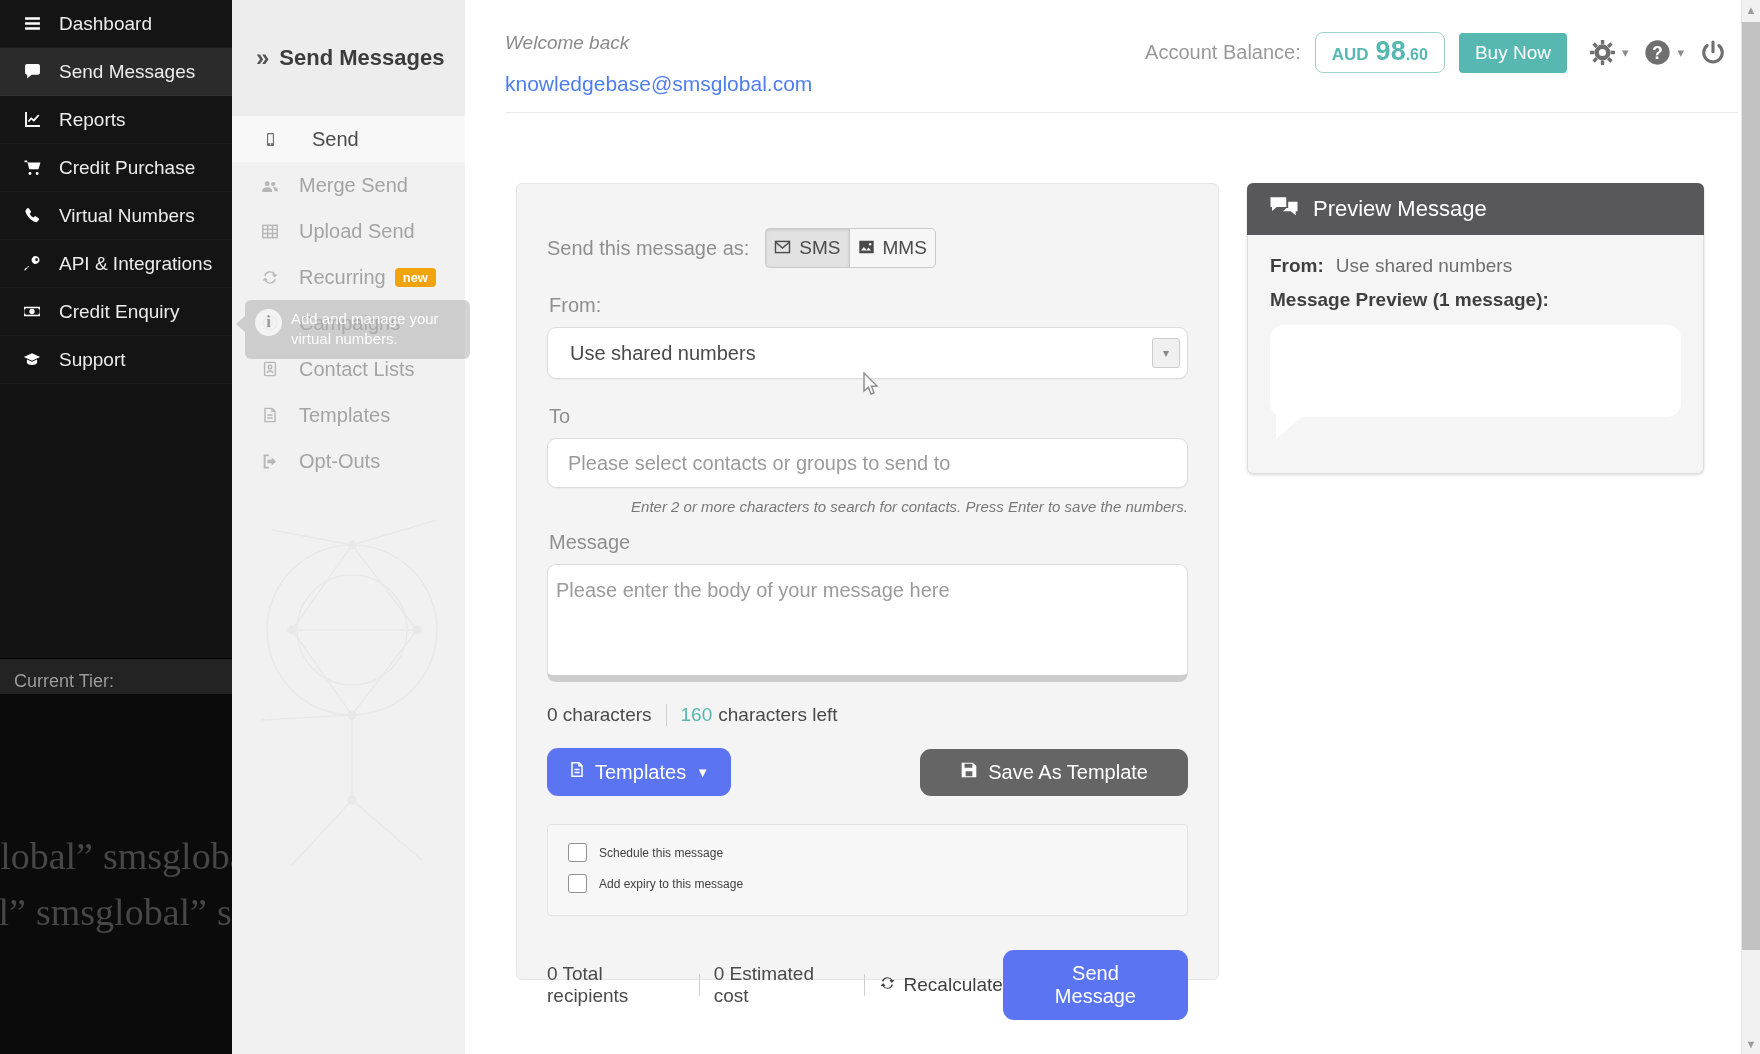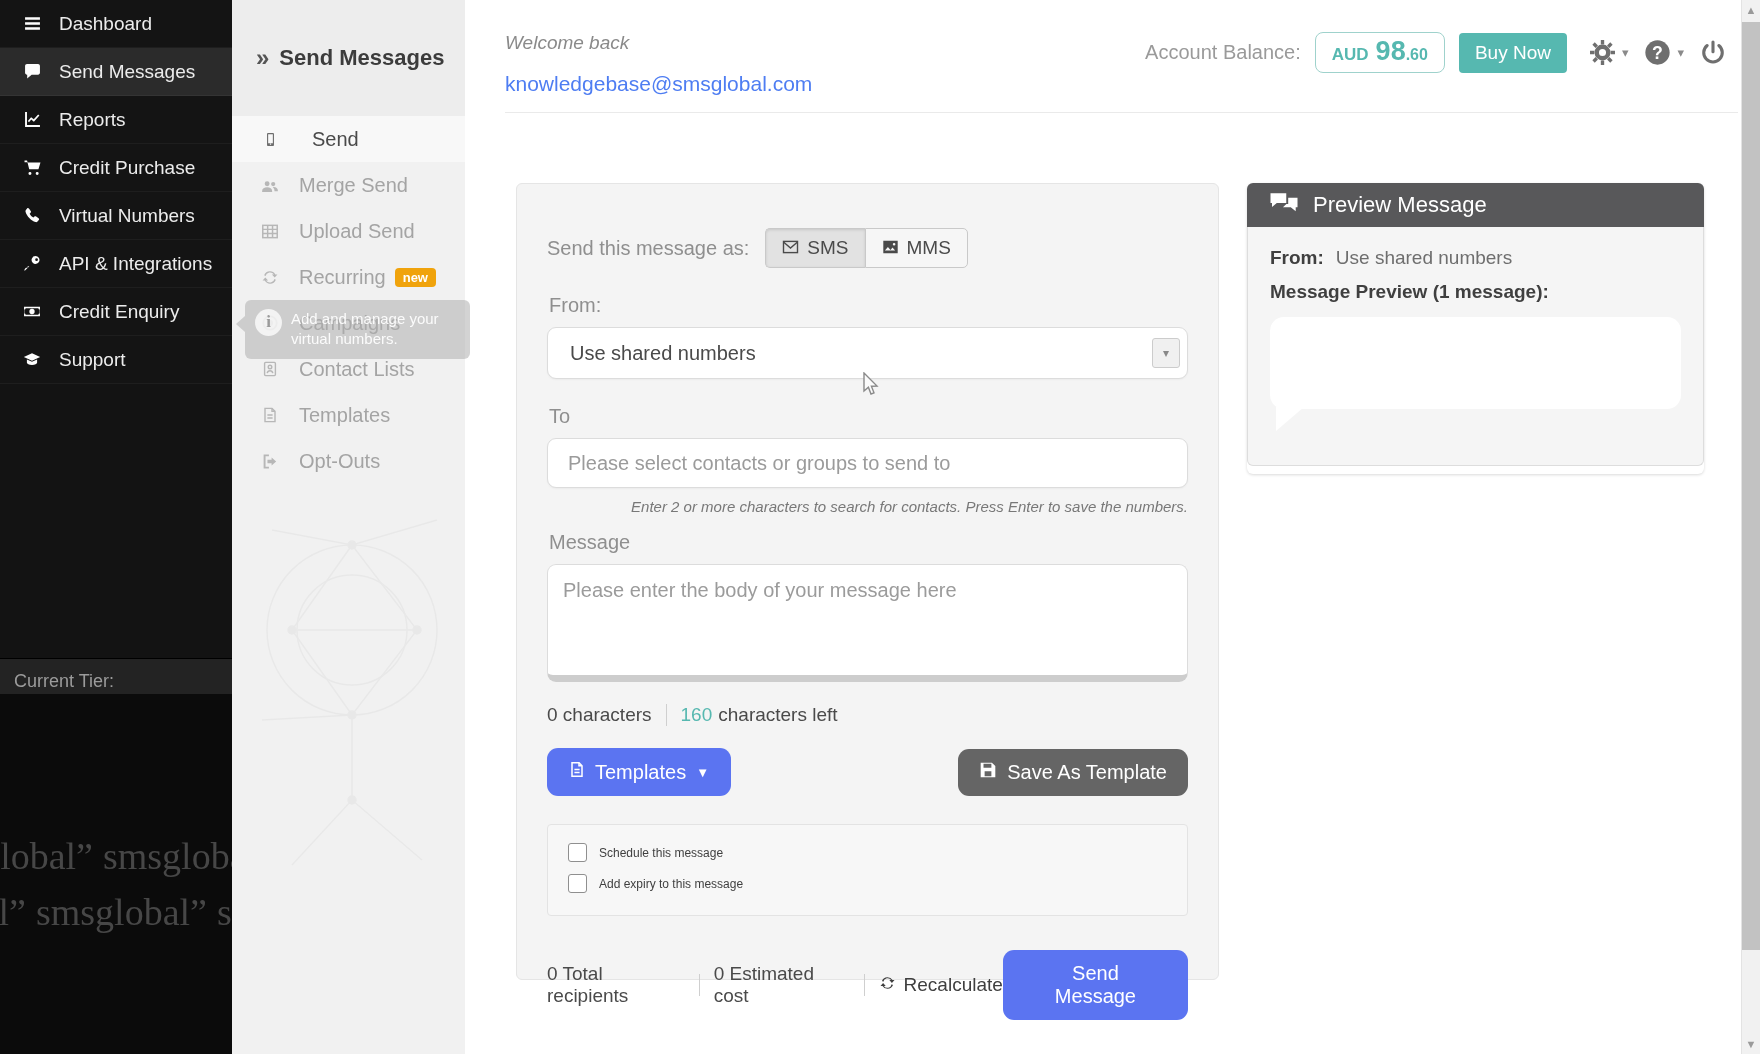--- a/index.html
+++ b/index.html
@@ -53,52 +53,52 @@
   .buy-btn{background:#56b8b0;color:#fff;border:none;border-radius:4px;font-size:19px;padding:9px 16px;cursor:pointer;margin-right:22px;font-family:inherit;}
   .hdr-ic{color:#6f6f6f;display:flex;align-items:center;cursor:pointer;margin-right:6px;}
   .caret{color:#8a8a8a;font-size:13px;margin-right:16px;cursor:pointer;}
   .header-divider{position:absolute;top:112px;left:40px;right:22px;border-bottom:1px solid #eaeaea;}
 
   
   .panel{position:absolute;left:51px;top:183px;width:703px;height:797px;background:#f4f4f4;border:1px solid #e5e5e5;border-radius:6px;box-sizing:border-box;padding:44px 30px 0 30px;}
   .row-sendas{display:flex;align-items:center;}
   .sendas-label{color:#8f8f8f;font-size:20px;margin-right:16px;}
   .seg-group{display:flex;}
-  .seg-btn{display:flex;align-items:center;gap:8px;border:1px solid #c9c9c9;background:#f6f6f6;color:#4a4a4a;font-size:19px;padding:8px 16px;cursor:pointer;font-family:inherit;}
+  .seg-btn{display:flex;align-items:center;gap:8px;border:1px solid #c9c9c9;background:#f6f6f6;color:#4a4a4a;font-size:19px;padding:8px 8px;cursor:pointer;font-family:inherit;}
   .seg-btn.first{border-radius:5px 0 0 5px;border-right:none;}
   .seg-btn.last{border-radius:0 5px 5px 0;}
   .seg-btn.active{background:#e2e2e2;box-shadow:inset 0 1px 3px rgba(0,0,0,0.12);}
   .fld-label{color:#8f8f8f;font-size:20px;margin:26px 0 10px 2px;}
   .select-box{position:relative;height:50px;background:#fff;border:1px solid #dcdcdc;border-radius:9px;display:flex;align-items:center;padding-left:22px;font-size:20px;color:#4a4a4a;cursor:pointer;box-shadow:0 1px 2px rgba(0,0,0,0.04);}
   .select-caret{position:absolute;right:7px;top:10px;width:26px;height:28px;background:#f0f0f0;border:1px solid #ccc;border-radius:3px;display:flex;align-items:center;justify-content:center;color:#888;font-size:12px;}
   .text-input{width:100%;height:50px;background:#fff;border:1px solid #dcdcdc;border-radius:9px;box-sizing:border-box;padding:0 20px;font-size:20px;color:#4a4a4a;font-family:inherit;outline:none;box-shadow:0 1px 2px rgba(0,0,0,0.04);}
   .text-input::placeholder{color:#9b9b9b;}
   .to-help{color:#787878;font-size:15px;font-style:italic;text-align:right;margin-top:10px;}
-  .msg-area{width:100%;height:118px;background:#fff;border:1px solid #dcdcdc;border-bottom:7px solid #cdcdcd;border-radius:9px;box-sizing:border-box;padding:14px 15px;font-size:20px;color:#4a4a4a;font-family:inherit;resize:none;outline:none;}
+  .msg-area{width:100%;height:118px;background:#fff;border:1px solid #dcdcdc;border-bottom:7px solid #cdcdcd;border-radius:9px;box-sizing:border-box;padding:14px 8px;font-size:20px;color:#4a4a4a;font-family:inherit;resize:none;outline:none;}
   .msg-area::placeholder{color:#9b9b9b;}
   .counts{display:flex;align-items:flex-start;margin-top:18px;font-size:19px;color:#4a4a4a;}
   .vdiv{width:1px;height:22px;background:#cfcfcf;margin:0 14px;}
   .teal-num{color:#56b8b0;margin-right:6px;}
   .btn-row{display:flex;align-items:center;justify-content:space-between;margin-top:22px;}
   .tpl-btn{display:flex;align-items:center;gap:10px;background:#5b74f1;color:#fff;border:none;border-radius:11px;font-size:20px;padding:12px 22px;cursor:pointer;font-family:inherit;}
-  .save-btn{display:flex;align-items:center;gap:10px;background:#656565;color:#fff;border:none;border-radius:11px;font-size:20px;padding:12px 21px;cursor:pointer;font-family:inherit;}
+  .save-btn{display:flex;align-items:center;gap:10px;background:#656565;color:#fff;border:none;border-radius:11px;font-size:20px;padding:12px 40px;cursor:pointer;font-family:inherit;}
   .tpl-caret{font-size:13px;}
   .opt-box{margin-top:28px;background:#f7f7f7;border:1px solid #e3e3e3;border-radius:4px;padding:18px 20px 22px;}
   .cb-row{display:flex;align-items:center;margin-bottom:12px;cursor:pointer;}
   .cb-row:last-child{margin-bottom:0;}
   .cb{width:17px;height:17px;border:1.5px solid #8f8f8f;border-radius:3px;background:#fff;margin-right:12px;flex:none;}
   .cb-label{color:#3f3f3f;font-size:12px;}
   .foot-row{display:flex;align-items:center;margin-top:34px;}
   .foot-txt{font-size:19px;color:#4a4a4a;}
   .recalc{display:flex;align-items:center;gap:8px;font-size:19px;color:#3f3f3f;cursor:pointer;}
   .send-btn{margin-left:auto;background:#5b74f1;color:#fff;border:none;border-radius:11px;font-size:20px;padding:12px 28px;cursor:pointer;font-family:inherit;}
 
   
   .preview{position:absolute;left:782px;top:183px;width:457px;height:291px;border-radius:6px;box-shadow:0 1px 3px rgba(0,0,0,0.15);}
-  .preview-hd{height:44px;background:#58585a;border-radius:6px 6px 0 0;display:flex;align-items:center;padding-left:22px;color:#fff;}
+  .preview-hd{height:52px;background:#58585a;border-radius:6px 6px 0 0;display:flex;align-items:center;padding-left:22px;color:#fff;}
   .preview-hd-title{font-size:22px;margin-left:14px;}
   .preview-bd{background:#f5f5f5;border:1px solid #ddd;border-top:none;border-radius:0 0 6px 6px;padding:20px 22px;height:239px;box-sizing:border-box;}
   .pv-row{display:flex;align-items:baseline;font-size:19px;}
   .pv-b{font-weight:bold;color:#3f3f3f;margin-right:12px;}
   .pv-v{color:#6e6e6e;}
   .pv-label{font-weight:bold;color:#3f3f3f;font-size:19px;margin-top:12px;}
   .bubble{position:relative;background:#fff;border-radius:14px;height:92px;margin-top:14px;}
   .bubble::after{content:"";position:absolute;left:6px;bottom:-22px;width:0;height:0;border-top:24px solid #fff;border-right:28px solid transparent;}
 
   

